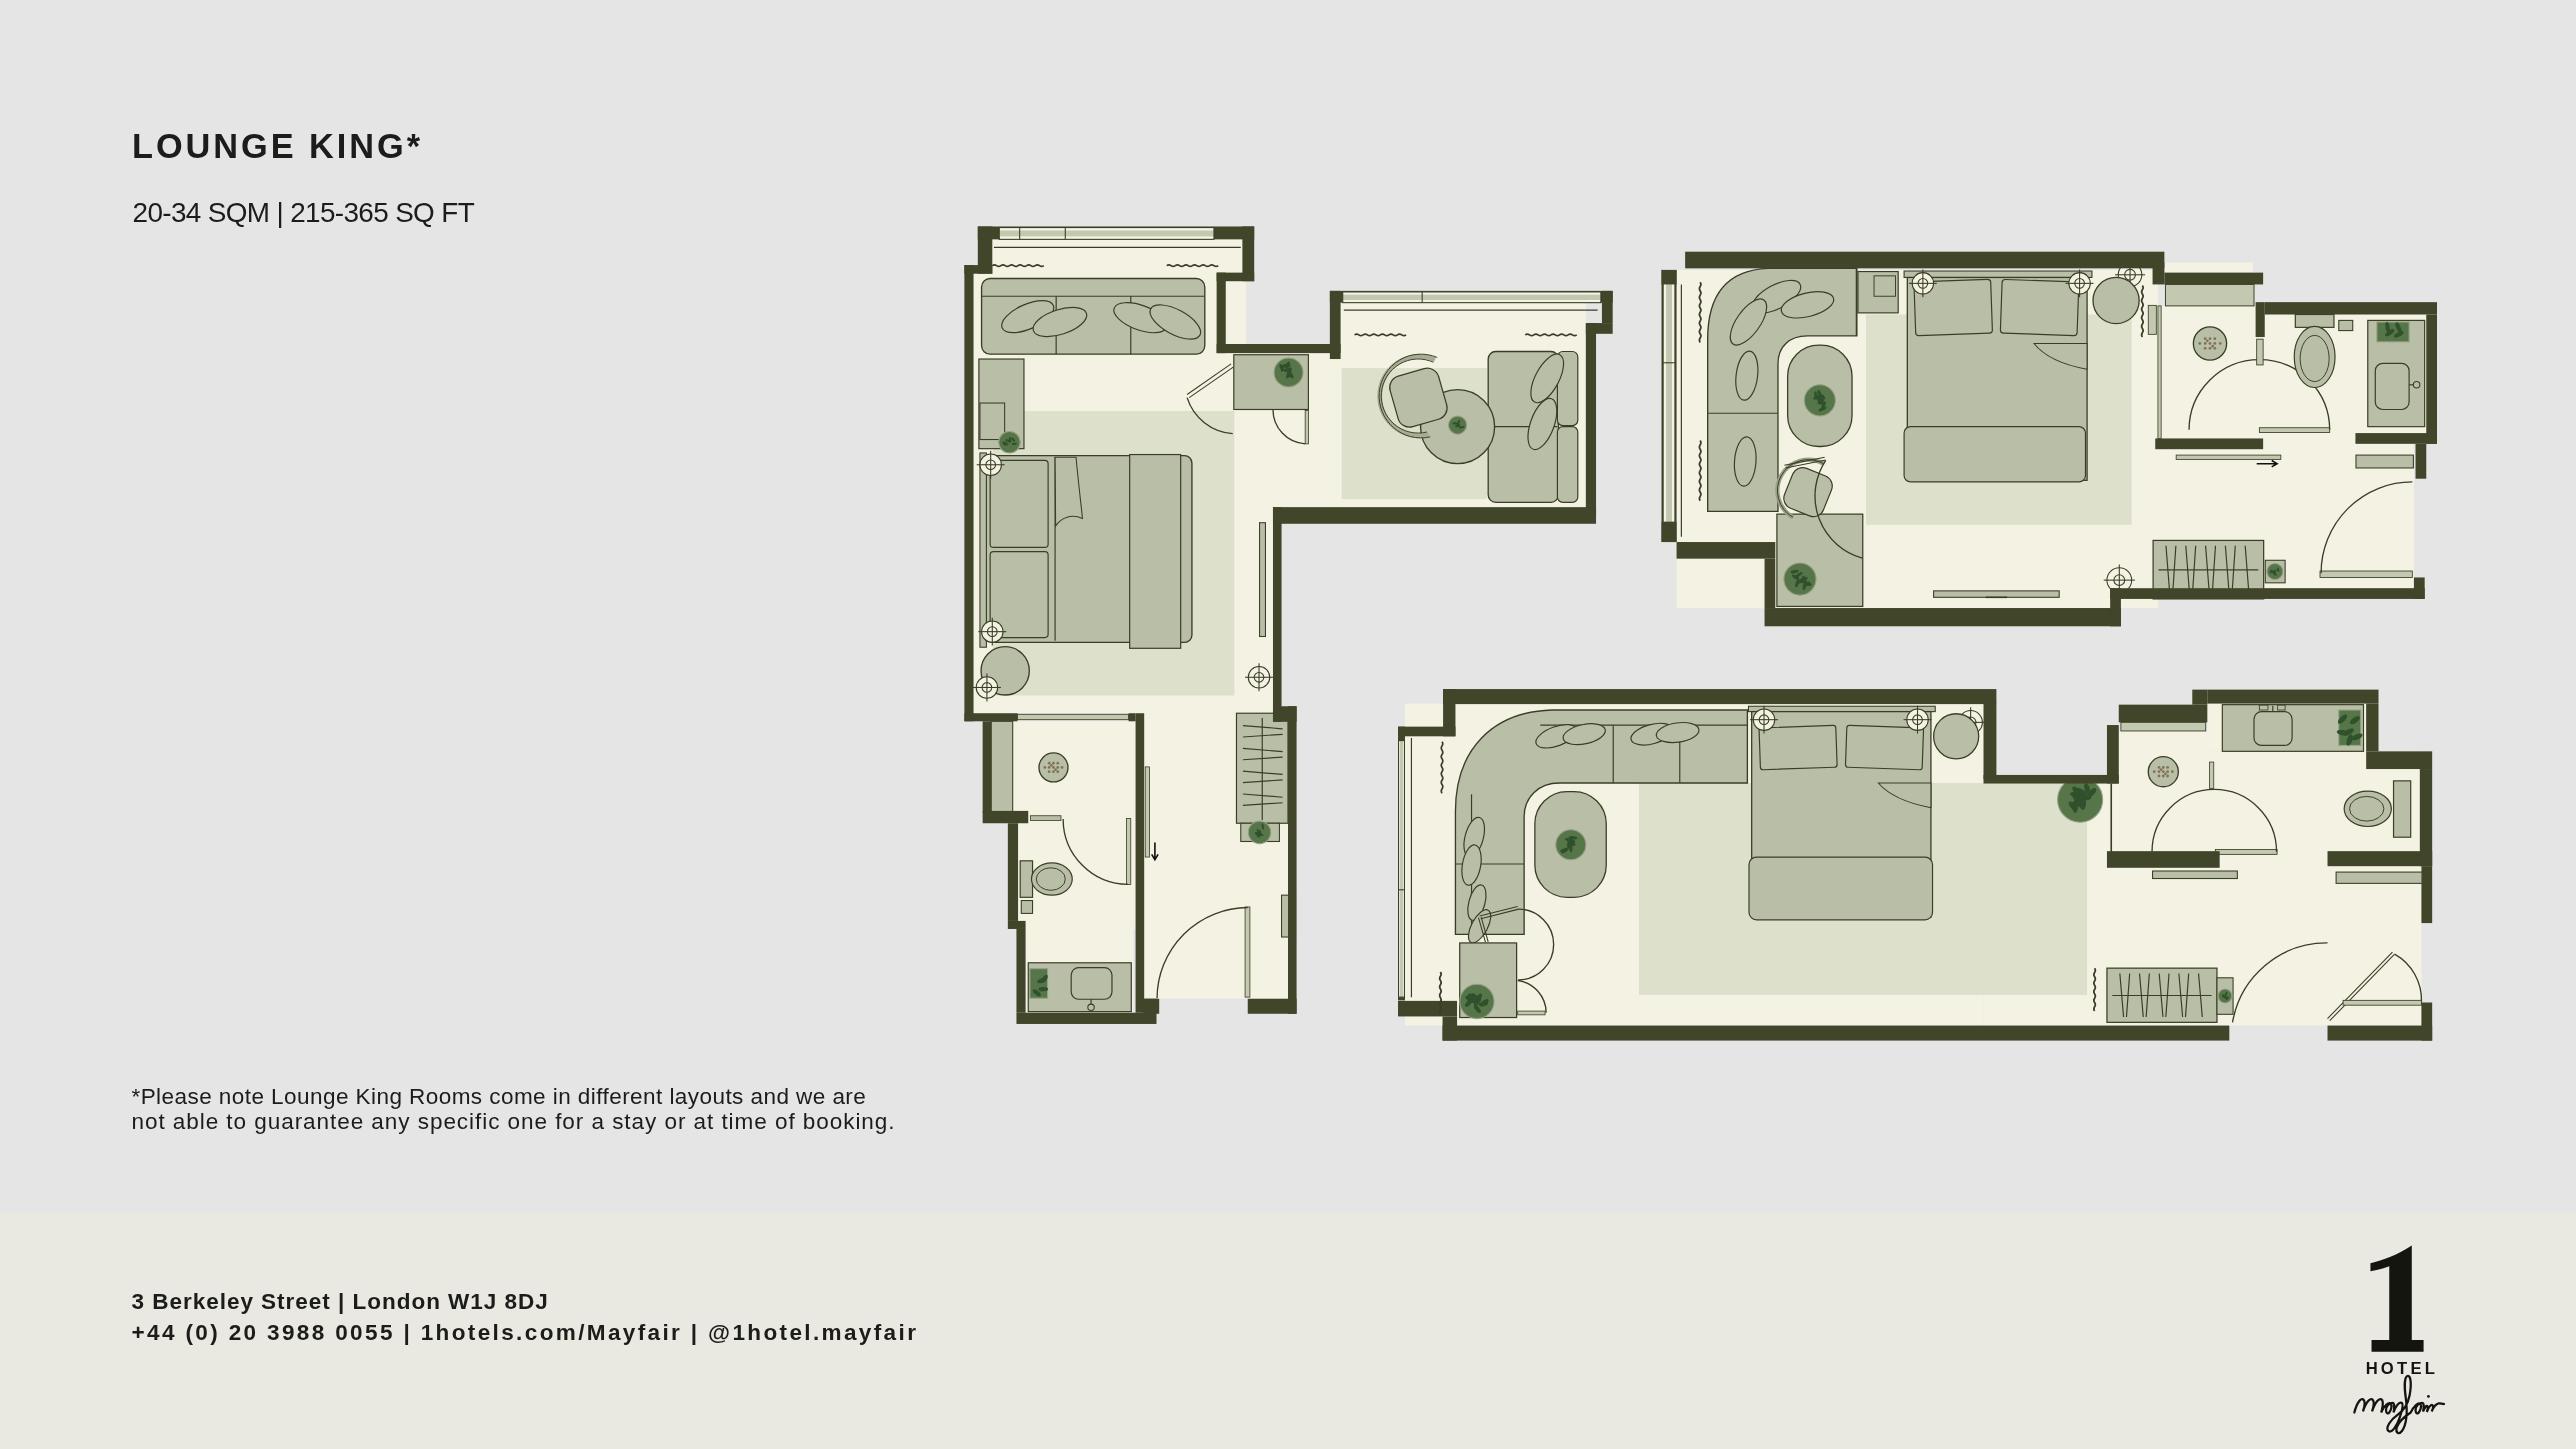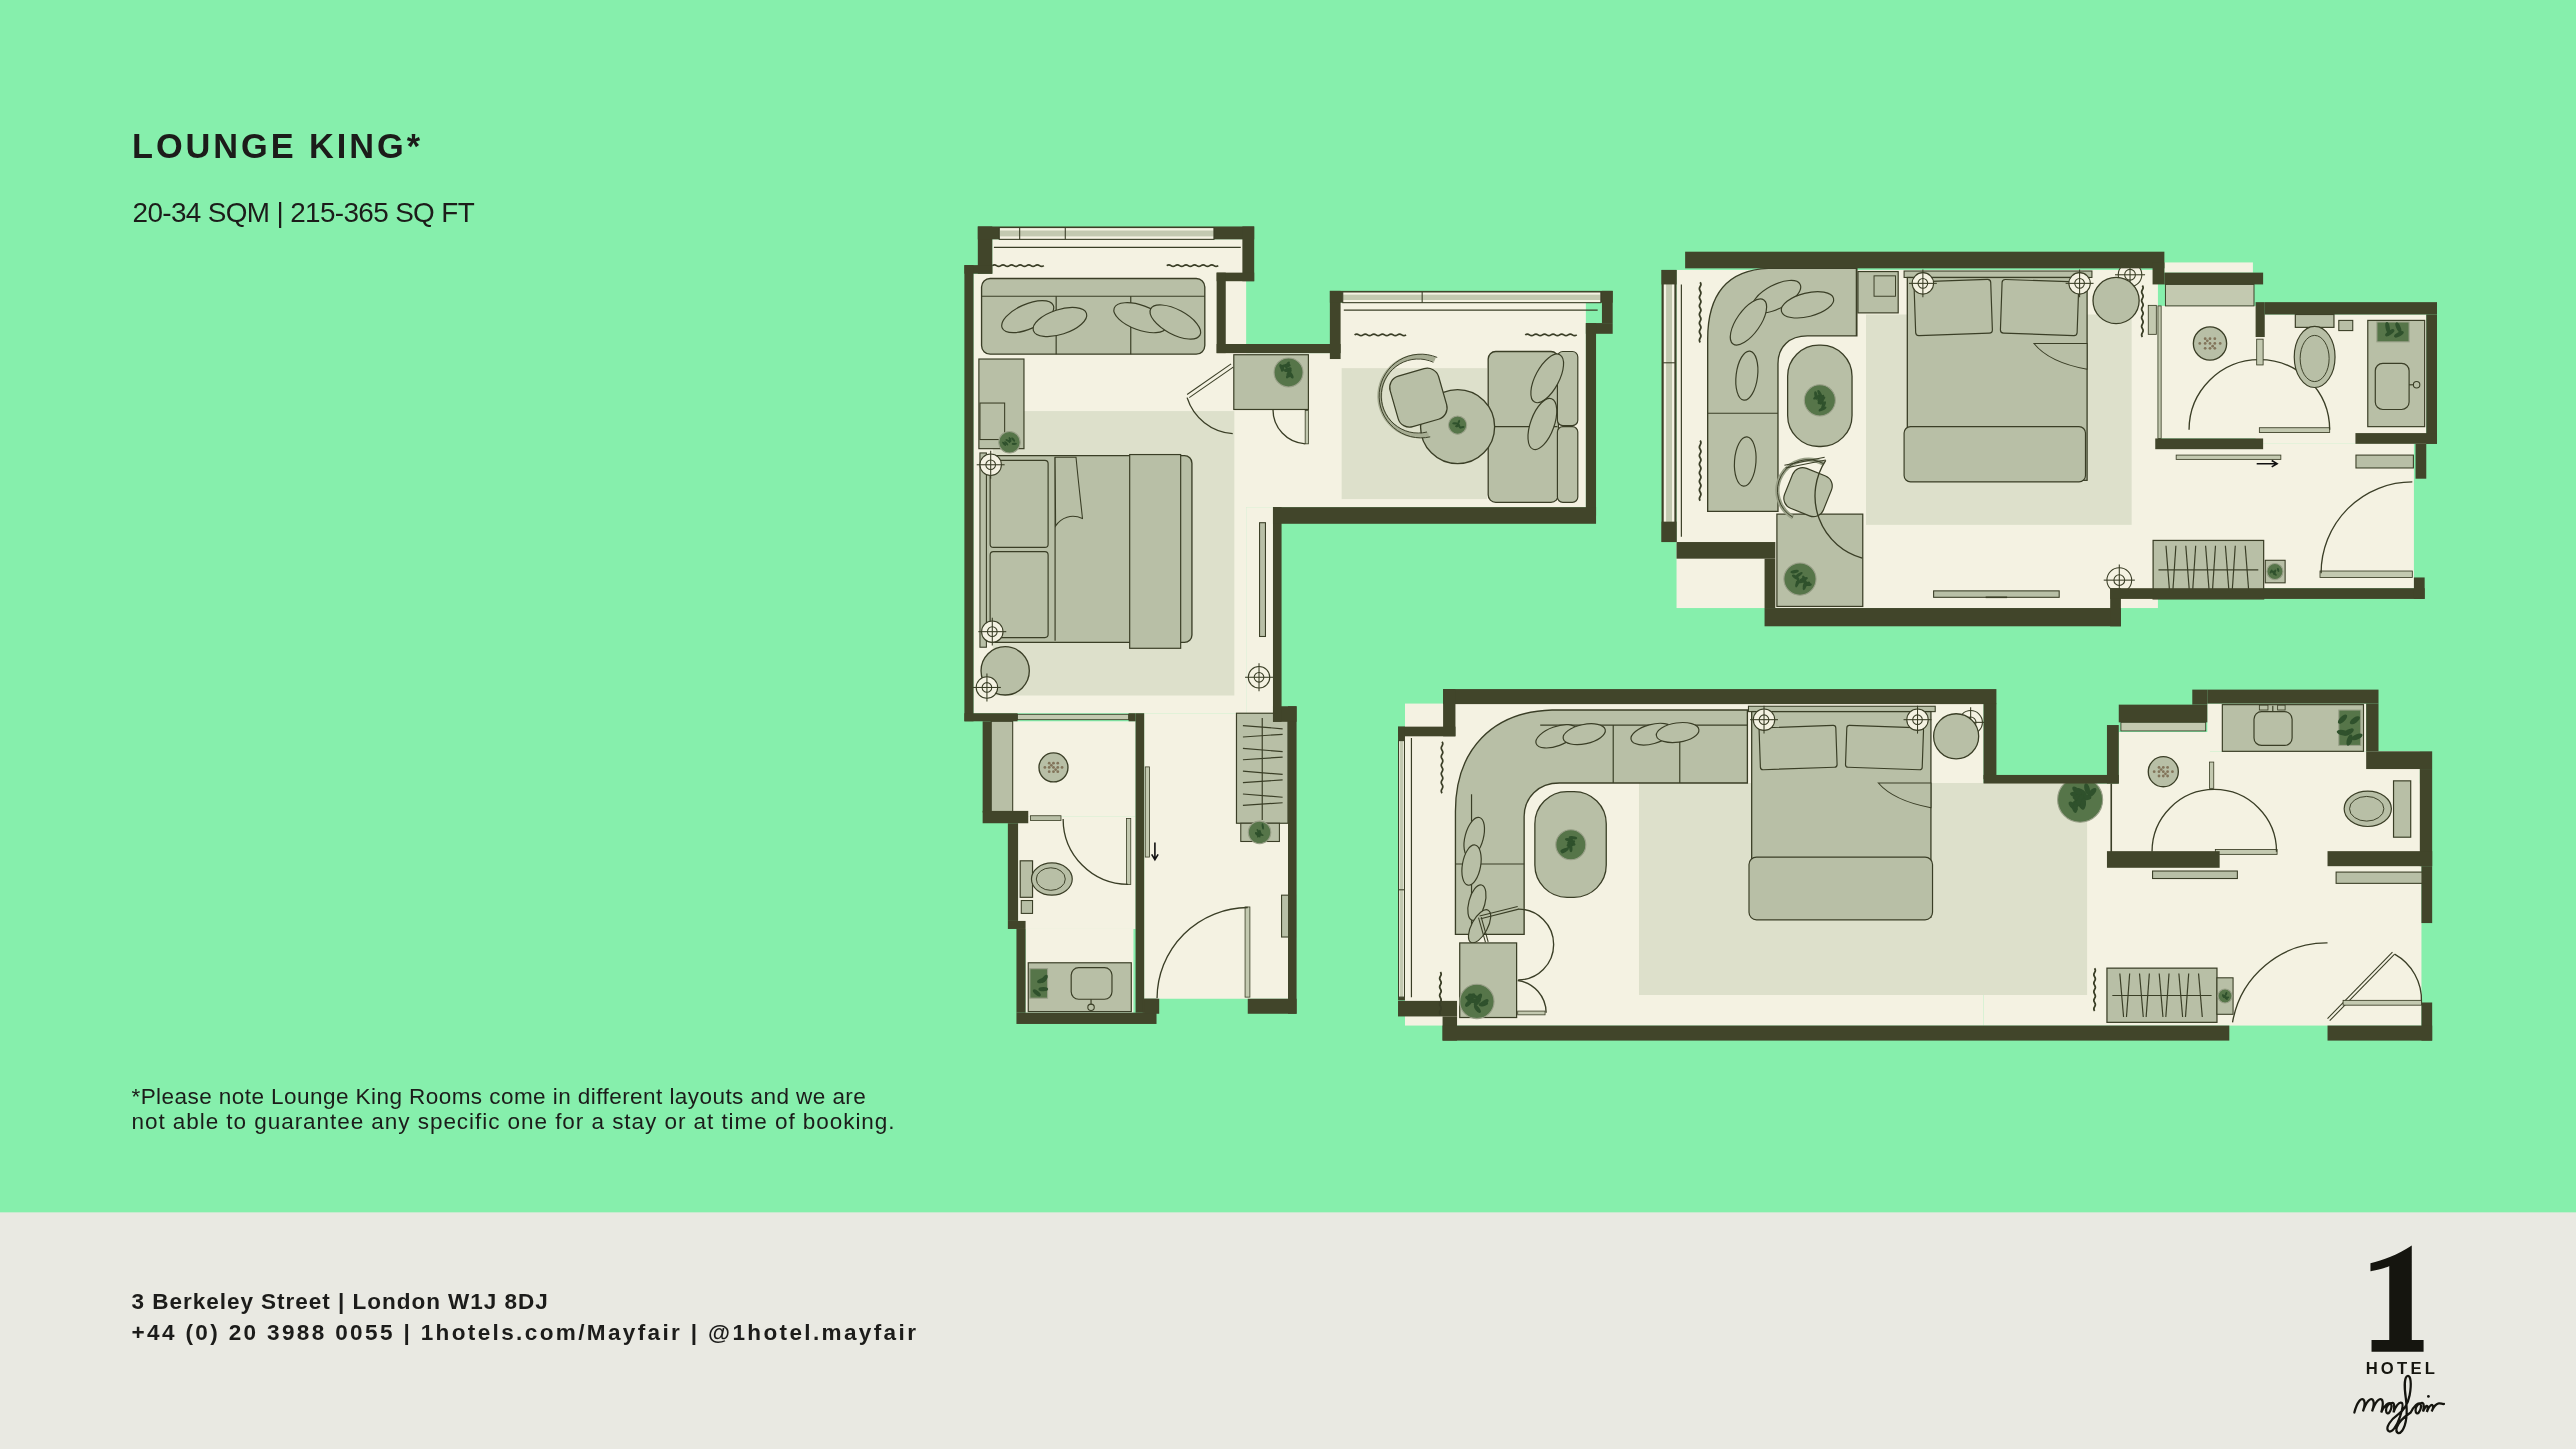--- a/index.html
+++ b/index.html
@@ -1,15 +1,15 @@
 <!DOCTYPE html>
 <html style="font-size:8.6px"><head><meta charset="utf-8">
 <style>
 html,body{margin:0;padding:0;background:#fff}
-#page{position:relative;width:2576px;height:1449px;background:#86efac;overflow:hidden;font-family:"Liberation Sans",sans-serif}
+#page{position:relative;width:2576px;height:1449px;background:#e5e5e5;overflow:hidden;font-family:"Liberation Sans",sans-serif}
 </style></head>
 <body>
 <div id="page">
 <svg width="2576" height="1449" viewBox="0 0 4800 2700">
 
 <rect x="0" y="2259" width="4800" height="441" fill="#e9e9e2"></rect>
 
 <text x="246" y="295" font-family="Liberation Sans" font-size="64" font-weight="bold" letter-spacing="5.5" fill="#1c1c1a">LOUNGE KING*</text>
 
 <text x="247" y="414" font-family="Liberation Sans" font-size="52" letter-spacing="-1.2" fill="#1c1c1a">20-34 SQM | 215-365 SQ FT</text>

